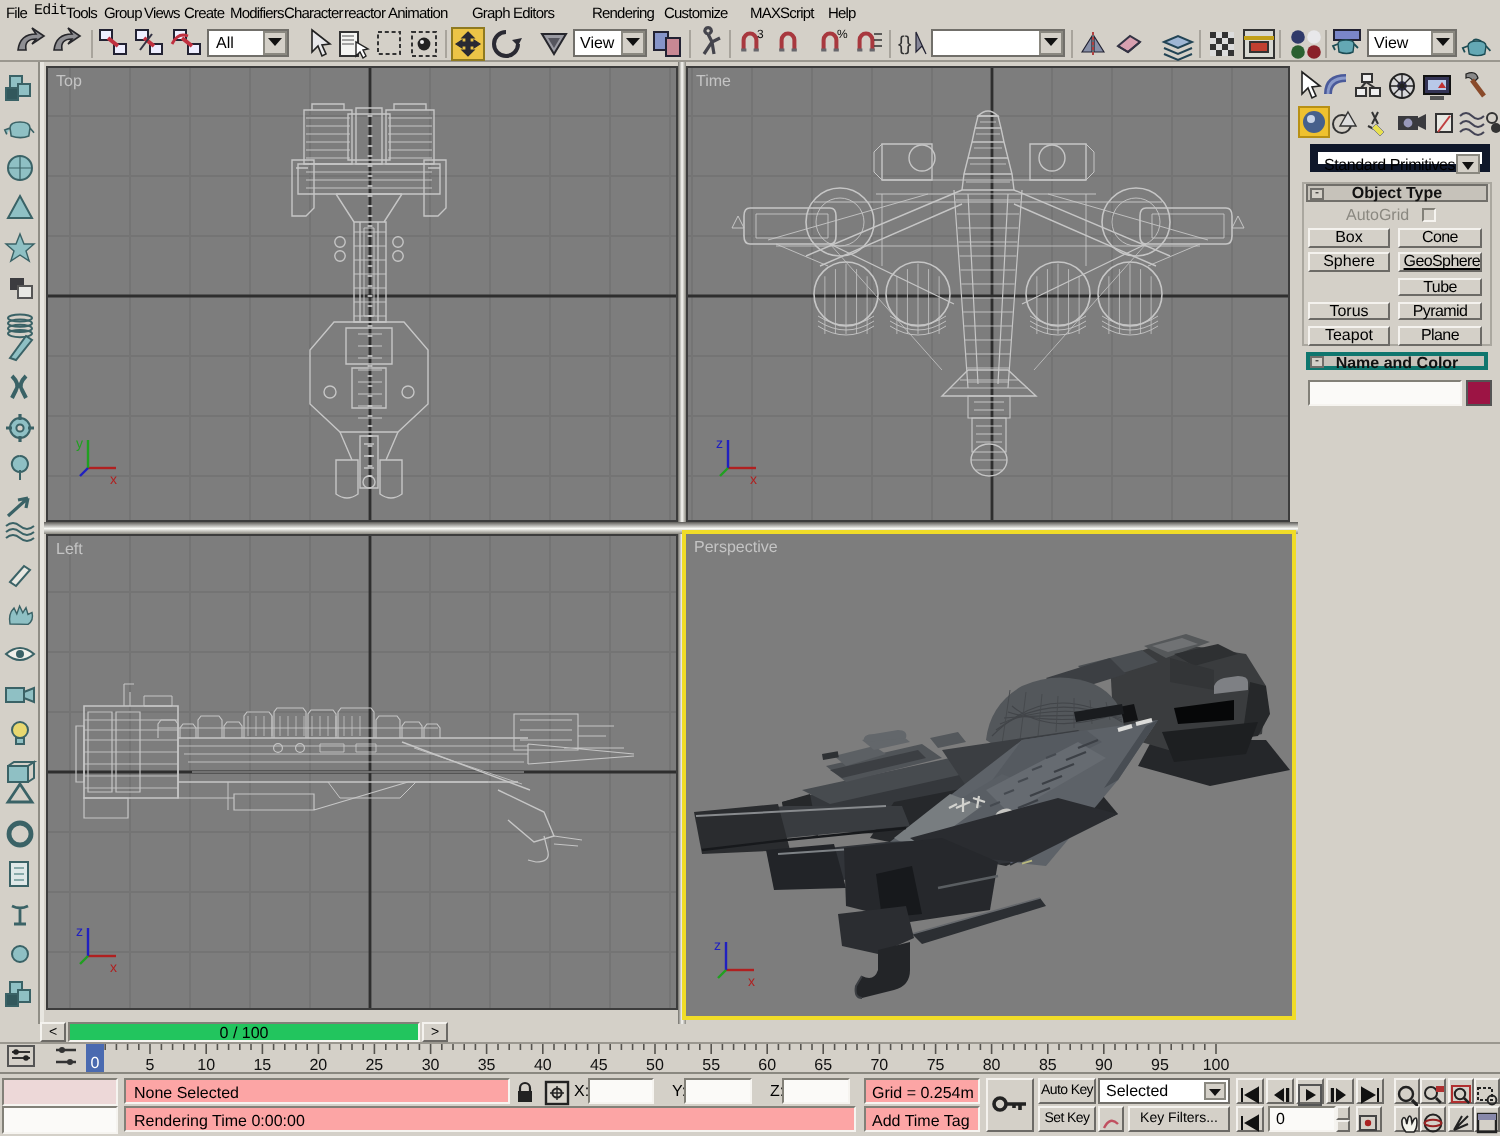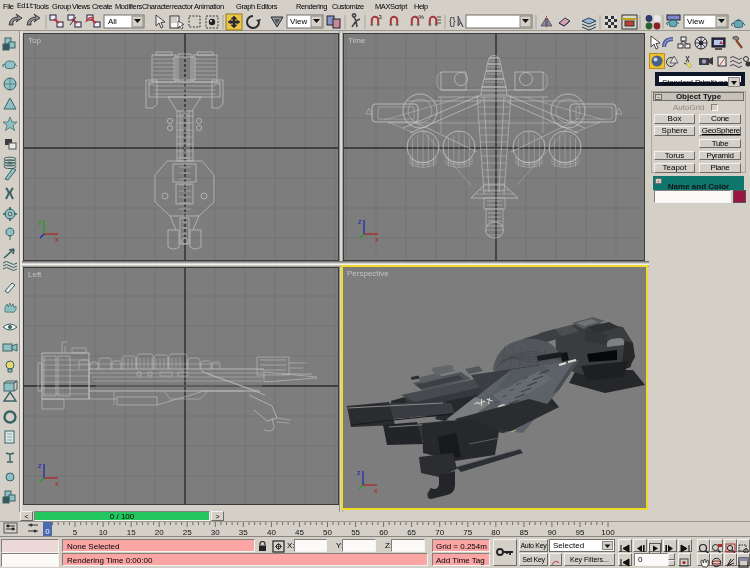--- a/index.html
+++ b/index.html
@@ -648,21 +648,21 @@
 <div class="btn t8" style="left:5px;top:83.0px;width:41px;height:9.5px;text-align:center;line-height:8px;">Box</div>
 <div class="btn t8" style="left:50px;top:83.0px;width:42px;height:9.5px;text-align:center;line-height:8px;letter-spacing:-0.3px;">Cone</div>
 <div class="btn t8" style="left:5px;top:95.3px;width:41px;height:9.5px;text-align:center;line-height:8px;">Sphere</div>
 <div class="btn t8" style="left:50px;top:95.3px;width:42px;height:9.5px;text-align:right;line-height:8px;letter-spacing:-0.3px;text-decoration:underline;">GeoSphere</div>
 <div class="btn t8" style="left:5px;top:107.6px;width:41px;height:9.5px;text-align:center;line-height:8px;margin-left:46px;">Cylinder</div>
 <div class="btn t8" style="left:50px;top:107.6px;width:42px;height:9.5px;text-align:center;line-height:8px;letter-spacing:-0.3px;">Tube</div>
 <div class="btn t8" style="left:5px;top:119.9px;width:41px;height:9.5px;text-align:center;line-height:8px;">Torus</div>
 <div class="btn t8" style="left:50px;top:119.9px;width:42px;height:9.5px;text-align:center;line-height:8px;letter-spacing:-0.3px;">Pyramid</div>
 <div class="btn t8" style="left:5px;top:132.2px;width:41px;height:9.5px;text-align:center;line-height:8px;">Teapot</div>
 <div class="btn t8" style="left:50px;top:132.2px;width:42px;height:9.5px;text-align:center;line-height:8px;letter-spacing:-0.3px;">Plane</div>
-<div class="a" style="left:4px;top:145px;width:91px;height:9px;background:#c6c2ba;border:7px solid #0f766e;font-size:8px;font-weight:bold;text-align:center;color:#111;line-height:8px;">Name and Color</div>
+<div class="a" style="left:4px;top:145px;width:91px;height:9px;background:#c6c2ba;border:2px solid #0f766e;font-size:8px;font-weight:bold;text-align:center;color:#111;line-height:8px;">Name and Color</div>
 <div class="a" style="left:6px;top:146.5px;width:7px;height:6px;background:#d4d0c8;border:1px solid #716f6a;font-size:6px;line-height:5px;text-align:center;">-</div>
 <div class="sunk white" style="left:5px;top:159px;width:77px;height:13px;"></div>
 <div class="a" style="left:84px;top:159px;width:13px;height:13px;background:#9c1444;border:1px solid #555;"></div>
 </div>
 <div class="a" style="left:0;top:512px;width:750px;height:9px;background:#d4d0c8;"></div>
 <div class="btn" style="left:20px;top:511px;width:13px;height:10px;font-size:7px;text-align:center;line-height:9px;">&lt;</div>
 <div class="sunk" style="left:34px;top:511px;width:176px;height:10px;background:#22c55e;font-size:8px;text-align:center;line-height:9px;">0 / 100</div>
 <div class="btn" style="left:211px;top:511px;width:13px;height:10px;font-size:7px;text-align:center;line-height:9px;">&gt;</div>
 <div class="a" style="left:0;top:521px;width:750px;height:16px;background:#d4d0c8;border-top:1px solid #9a978f;border-bottom:1px solid #8a8880;">
 <svg class="a" style="left:0;top:0" width="750" height="15" viewBox="0 0 750 15">

